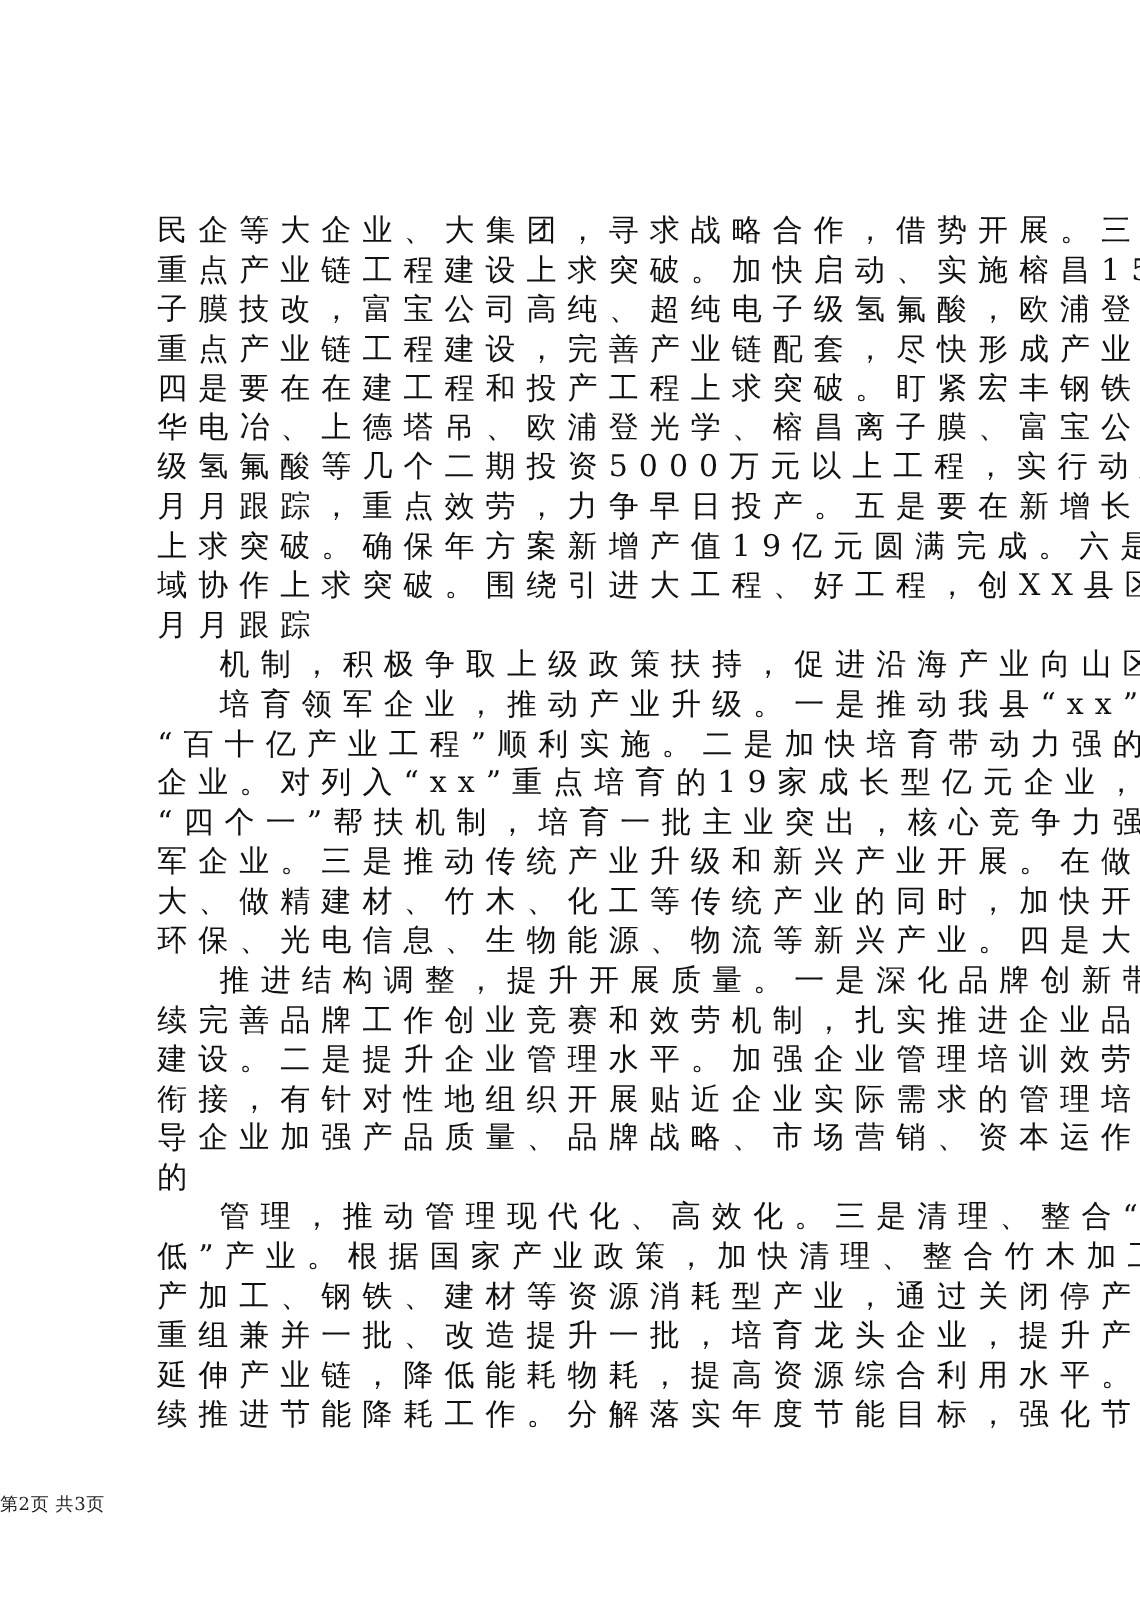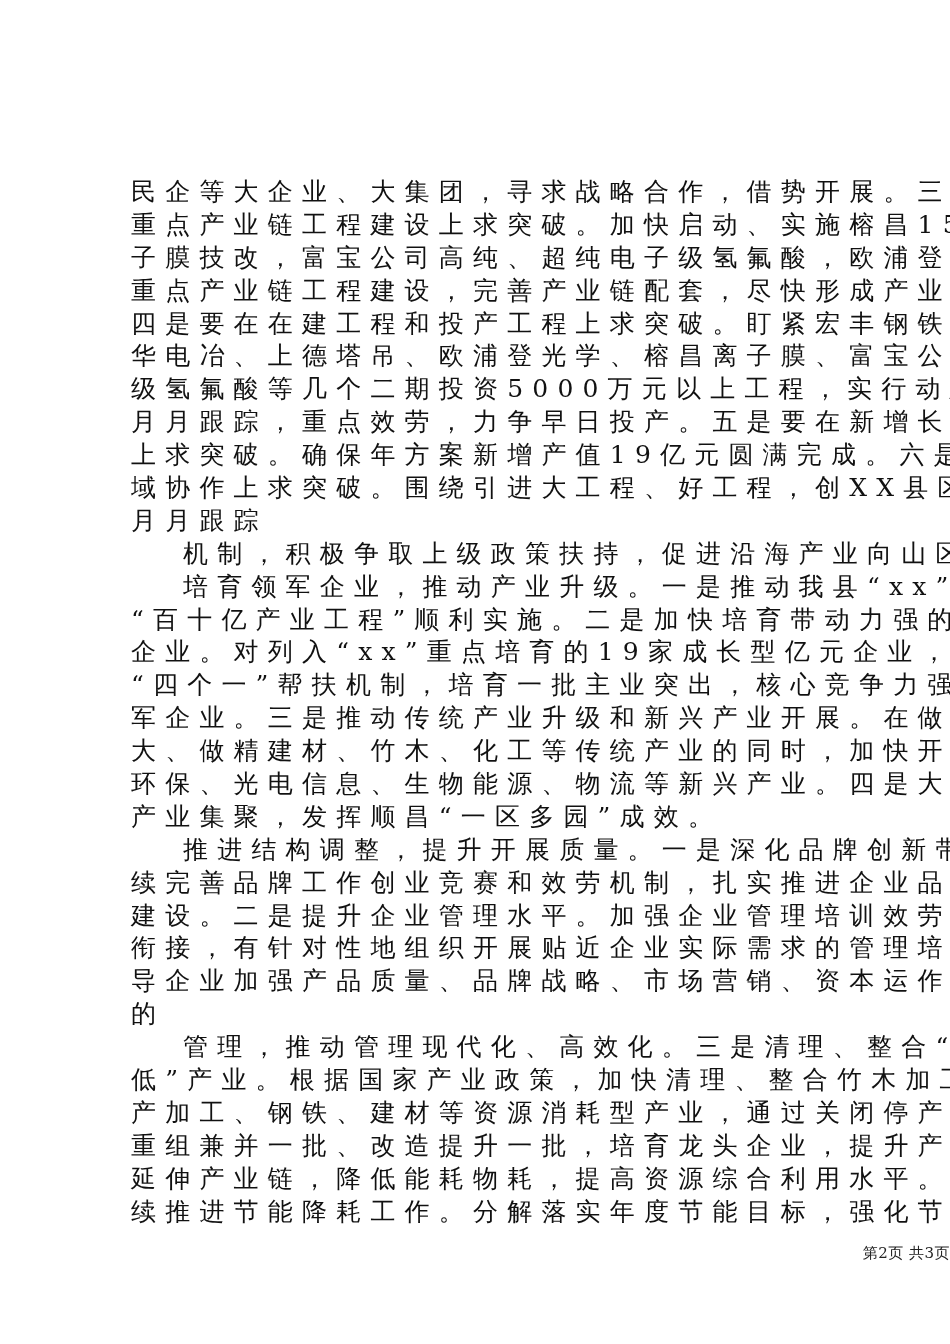--- a/index.html
+++ b/index.html
@@ -3,21 +3,21 @@
   <meta charset="utf-8">
   <style>
     html, body { margin: 0; padding: 0; background: #ffffff; }
     body { width: 950px; height: 1344px; position: relative; overflow: hidden;
            font-family: "DejaVu Serif", "Liberation Serif", serif; color: #111111; }
     .page { position: absolute; left: 0; top: 0; width: 950px; height: 1344px; background: #ffffff; }
     .body-text { position: absolute; left: 131px; top: 176px; width: 700px; }
     .line { height: 32.9px; line-height: 32.9px; font-size: 25px; white-space: nowrap;
             letter-spacing: 9.2px; }
     .line.indent { padding-left: 52px; }
-    .footer { position: absolute; left: 0; width: 950px; top: 1244px; text-align: right;
+    .footer { position: absolute; left: 0; width: 950px; top: 1244px; text-align: left;
               font-size: 15px; color: #222; letter-spacing: 0.5px; }
   </style>
 </head>
 <body>
 
 <div class="page">
   <div class="body-text" id="body-text">
       <div class="line">民企等大企业、大集团，寻求战略合作，借势开展。三是要在</div>
       <div class="line">重点产业链工程建设上求突破。加快启动、实施榕昌15万吨离</div>
       <div class="line">子膜技改，富宝公司高纯、超纯电子级氢氟酸，欧浦登光学等</div>
@@ -30,21 +30,20 @@
       <div class="line">域协作上求突破。围绕引进大工程、好工程，创XX县区域协作、</div>
       <div class="line">月月跟踪</div>
       <div class="line indent">机制，积极争取上级政策扶持，促进沿海产业向山区转移。</div>
       <div class="line indent">培育领军企业，推动产业升级。一是推动我县“xx”——</div>
       <div class="line">“百十亿产业工程”顺利实施。二是加快培育带动力强的龙头</div>
       <div class="line">企业。对列入“xx”重点培育的19家成长型亿元企业，实施</div>
       <div class="line">“四个一”帮扶机制，培育一批主业突出，核心竞争力强的领</div>
       <div class="line">军企业。三是推动传统产业升级和新兴产业开展。在做强、做</div>
       <div class="line">大、做精建材、竹木、化工等传统产业的同时，加快开展节能</div>
       <div class="line">环保、光电信息、生物能源、物流等新兴产业。四是大力推进</div>
-      <div class="line">产业集聚，发挥顺昌“一区多园”成效。</div>
       <div class="line indent">推进结构调整，提升开展质量。一是深化品牌创新带动。继</div>
       <div class="line">续完善品牌工作创业竞赛和效劳机制，扎实推进企业品牌工程</div>
       <div class="line">建设。二是提升企业管理水平。加强企业管理培训效劳的供需</div>
       <div class="line">衔接，有针对性地组织开展贴近企业实际需求的管理培训，引</div>
       <div class="line">导企业加强产品质量、品牌战略、市场营销、资本运作等方面</div>
       <div class="line">的</div>
       <div class="line indent">管理，推动管理现代化、高效化。三是清理、整合“两高一</div>
       <div class="line">低”产业。根据国家产业政策，加快清理、整合竹木加工、矿</div>
       <div class="line">产加工、钢铁、建材等资源消耗型产业，通过关闭停产一批、</div>
       <div class="line">重组兼并一批、改造提升一批，培育龙头企业，提升产品档次，</div>

